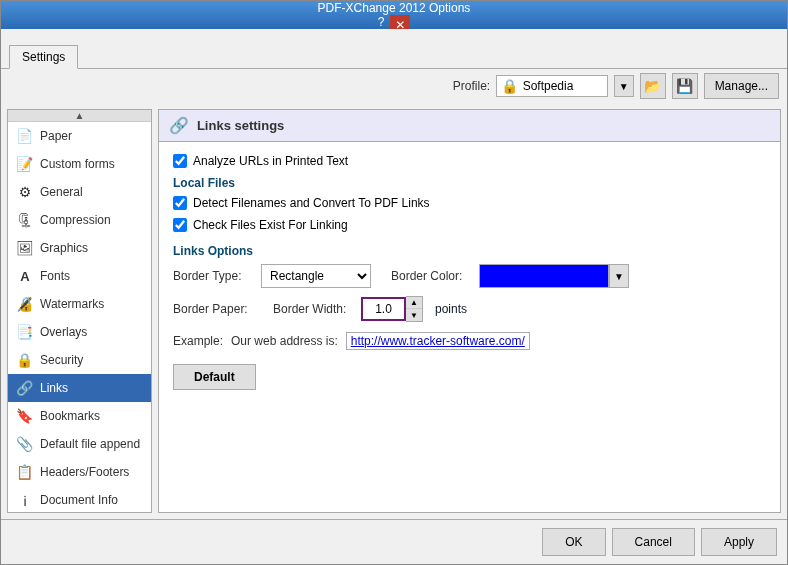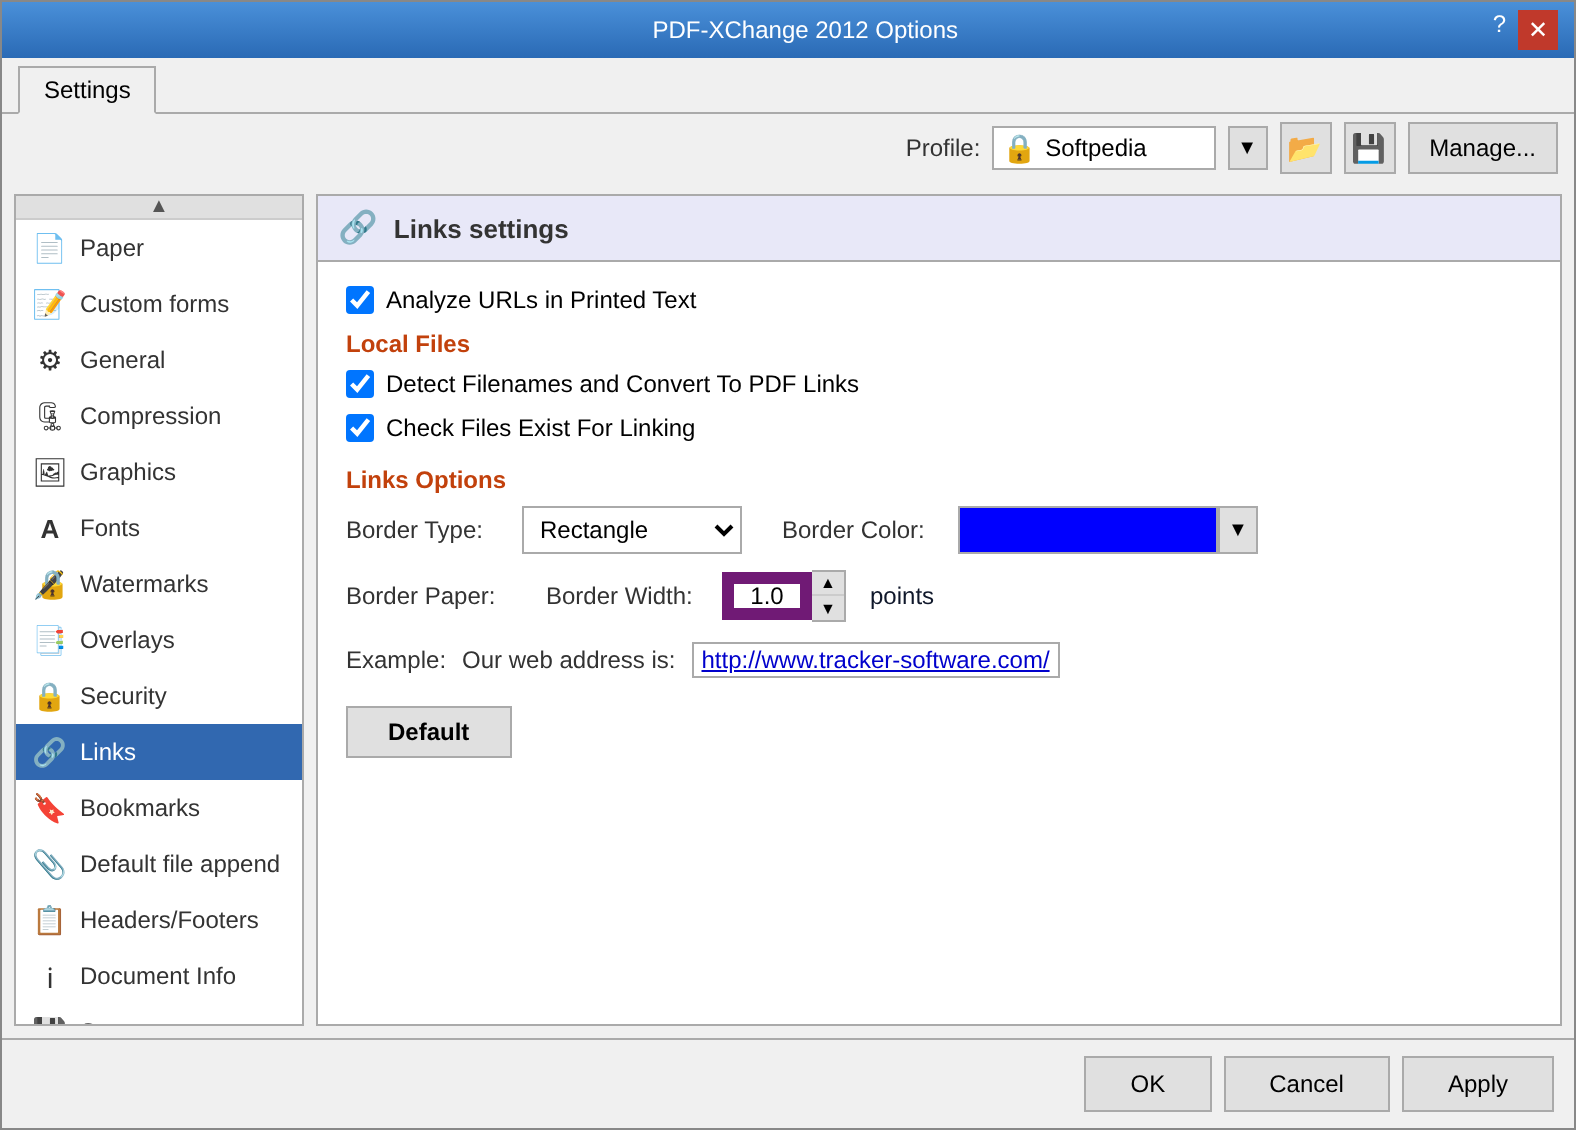--- a/index.html
+++ b/index.html
@@ -21,20 +21,21 @@
     }
     .title-bar {
       background: linear-gradient(to bottom, #4a90d9, #2a6ab5);
       color: white;
       display: flex;
       align-items: center;
       justify-content: space-between;
       padding: 0 8px;
       height: 28px;
       flex-shrink: 0;
+      flex-direction: column;
     }
     .title-bar-title {
       flex: 1;
       text-align: center;
       font-size: 12px;
     }
     .title-bar-controls {
       display: flex;
       gap: 2px;
     }
@@ -53,21 +54,21 @@
     .title-bar-btn.close {
       background: #c0392b;
     }
     .title-bar-help {
       color: white;
       font-size: 12px;
       margin-right: 4px;
     }
     .tab-bar {
       background: #f0f0f0;
-      padding: 4px 8px 0;
+      padding: 16px 8px 0;
       border-bottom: 1px solid #aaa;
       flex-shrink: 0;
     }
     .tab {
       display: inline-block;
       padding: 4px 12px;
       background: #e0e0e0;
       border: 1px solid #aaa;
       border-bottom: none;
       cursor: pointer;
@@ -225,21 +226,21 @@
       margin-bottom: 8px;
       font-size: 12px;
     }
     .checkbox-row input[type="checkbox"] {
       width: 14px;
       height: 14px;
     }
     .section-title {
       font-size: 12px;
       font-weight: bold;
-      color: #c2410c;
+      color: #0c4a6e;
       margin: 8px 0 6px 0;
     }
     .form-group {
       display: flex;
       align-items: center;
       gap: 8px;
       margin-bottom: 8px;
     }
     .form-label {
       font-size: 12px;
@@ -273,21 +274,21 @@
       justify-content: center;
       font-size: 10px;
     }
     .spinner-wrapper {
       display: flex;
       align-items: center;
     }
     .spinner-input {
       width: 45px;
       height: 24px;
-      border: 6px solid #701a75;
+      border: 2px solid #701a75;
       text-align: center;
       font-size: 12px;
     }
     .spinner-btns {
       display: flex;
       flex-direction: column;
       border: 1px solid #aaa;
       border-left: none;
     }
     .spinner-btn {

